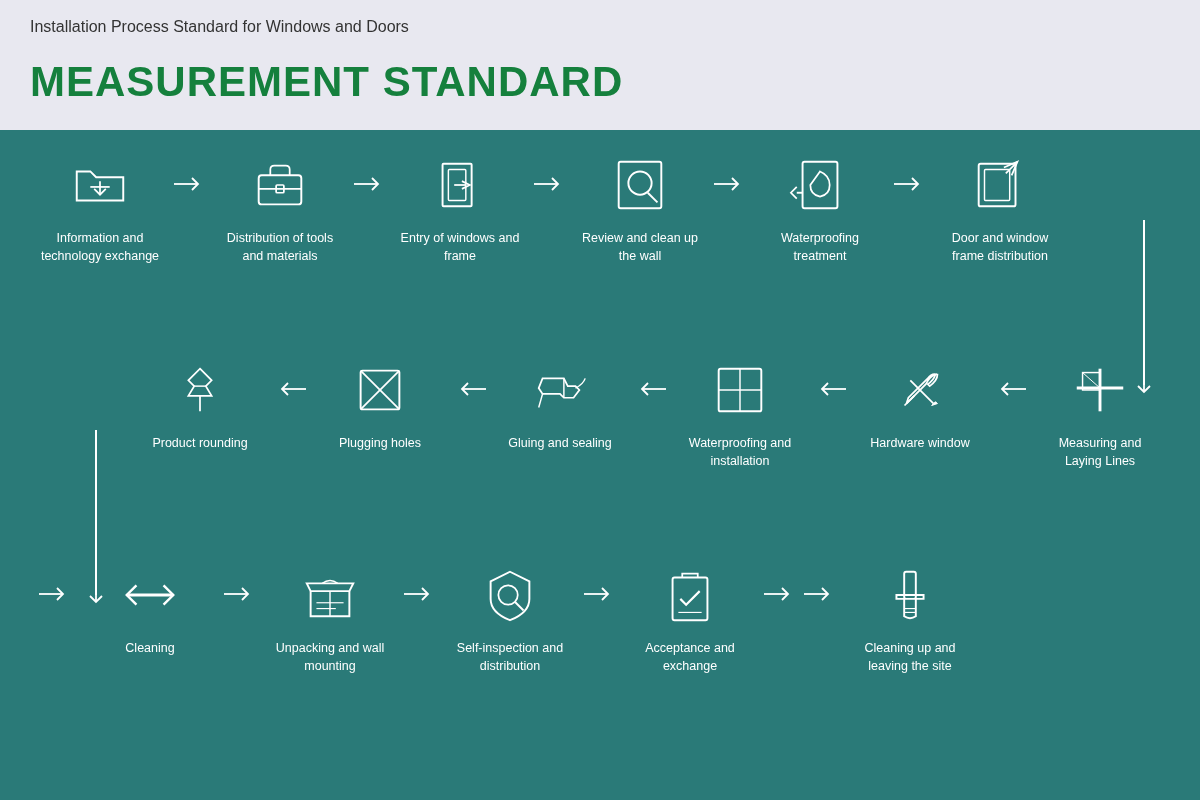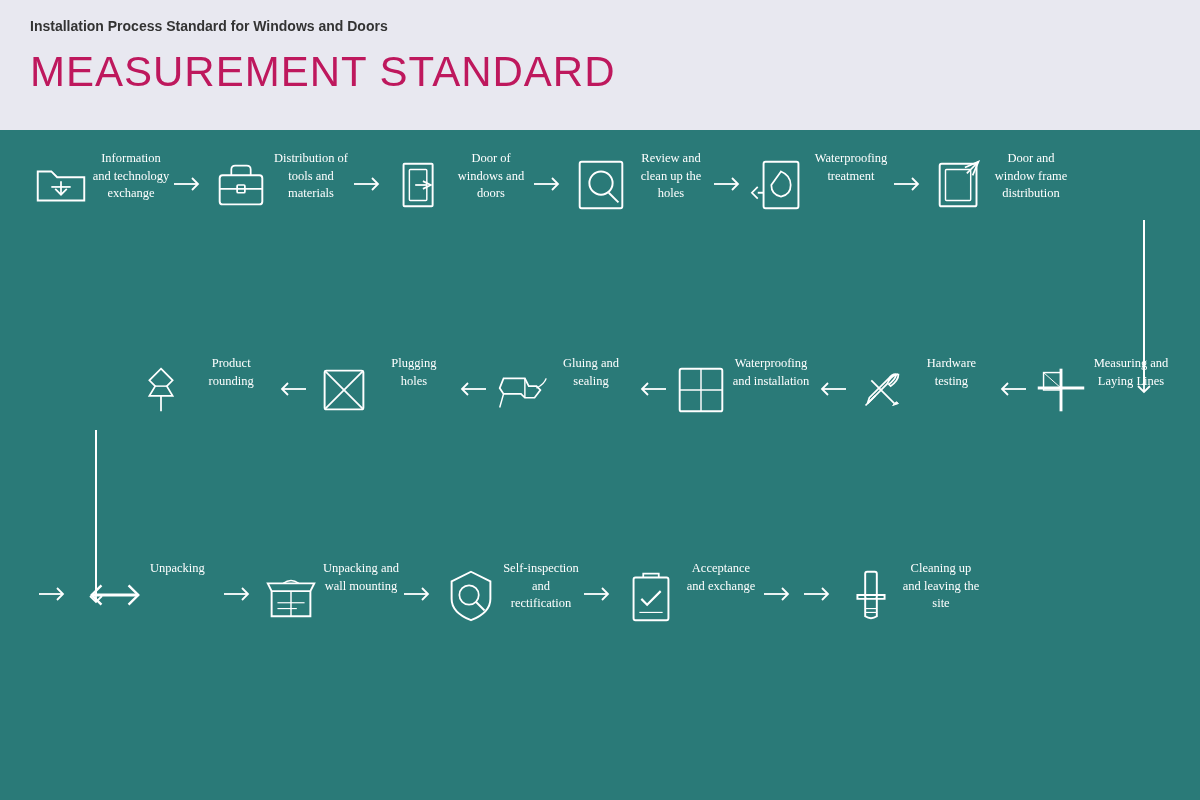--- a/index.html
+++ b/index.html
@@ -10,30 +10,30 @@
       overflow: hidden;
     }
 
     .header {
       background: #e8e8f0;
       padding: 18px 30px 20px 30px;
       height: 130px;
     }
 
     .header-subtitle {
-      font-size: 14px;
+      font-size: 16px;
       color: #333;
-      margin-bottom: 14px;
-      font-weight: 700;
+      margin-bottom: 22px;
+      font-weight: 400;
     }
 
     .header-title {
       font-size: 42px;
-      font-weight: 400;
-      color: #be185d;
+      font-weight: 700;
+      color: #15803d;
       letter-spacing: 1px;
     }
 
     .main {
       background: #2a7a78;
       height: 670px;
       position: relative;
       padding: 20px 30px;
     }
 
@@ -65,23 +65,24 @@
       align-items: flex-start;
       justify-content: flex-start;
       position: absolute;
       top: 430px;
       left: 30px;
       right: 30px;
     }
 
     .step {
       display: flex;
+      flex-direction: column;
+      align-items: center;
       width: 140px;
       flex-shrink: 0;
-      font-family: Liberation Serif, serif;
     }
 
     .step-icon {
       width: 70px;
       height: 70px;
       display: flex;
       align-items: center;
       justify-content: center;
       margin-bottom: 10px;
     }
@@ -175,39 +176,39 @@
     <div class="step">
       <div class="step-icon">
         <svg viewBox="0 0 64 64">
 
           <rect x="14" y="10" width="30" height="44" rx="1" stroke="white" fill="none" stroke-width="2"></rect>
           <rect x="20" y="16" width="18" height="32" rx="1" stroke="white" fill="none" stroke-width="1.5"></rect>
           <polyline points="34,28 42,32 34,36" stroke="white" stroke-width="1.8"></polyline>
           <line x1="38" y1="32" x2="26" y2="32" stroke="white" stroke-width="1.8"></line>
         </svg>
       </div>
-      <div class="step-label">Door of windows and doors</div>
+      <div class="step-label">Entry of windows and frame</div>
     </div>
 
     <div class="arrow">
       <svg viewBox="0 0 32 18">
           <line x1="0" y1="9" x2="24" y2="9"></line>
           <polyline points="18,3 24,9 18,15"></polyline>
         </svg>
     </div>
 
     <div class="step">
       <div class="step-icon">
         <svg viewBox="0 0 64 64">
           <rect x="10" y="8" width="44" height="48" rx="2" stroke="white" fill="none" stroke-width="2"></rect>
           <circle cx="32" cy="30" r="12" stroke="white" fill="none" stroke-width="2"></circle>
           <line x1="40" y1="40" x2="50" y2="50" stroke="white" stroke-width="2"></line>
         </svg>
       </div>
-      <div class="step-label">Review and clean up the holes</div>
+      <div class="step-label">Review and clean up the wall</div>
     </div>
 
     <div class="arrow">
       <svg viewBox="0 0 32 18">
           <line x1="0" y1="9" x2="24" y2="9"></line>
           <polyline points="18,3 24,9 18,15"></polyline>
         </svg>
     </div>
 
     <div class="step">
@@ -336,21 +337,21 @@
       <div class="step-icon">
         <svg viewBox="0 0 64 64">
 
           <path d="M18 46 L38 26 Q42 18 48 16 Q46 22 40 26 L42 28 Q50 22 50 16 Q44 14 40 20 L20 40 Z" stroke="white" fill="none" stroke-width="1.8"></path>
           <line x1="16" y1="48" x2="26" y2="38" stroke="white" stroke-width="1.8"></line>
 
           <line x1="46" y1="46" x2="22" y2="22" stroke="white" stroke-width="1.8"></line>
           <path d="M44 48 L48 44 L50 46 Z" stroke="white" fill="white" stroke-width="1"></path>
         </svg>
       </div>
-      <div class="step-label">Hardware testing</div>
+      <div class="step-label">Hardware window</div>
     </div>
 
     <div class="arrow">
       <svg viewBox="0 0 32 18">
           <line x1="32" y1="9" x2="8" y2="9"></line>
           <polyline points="14,3 8,9 14,15"></polyline>
         </svg>
     </div>
 
     <div class="step">
@@ -387,21 +388,21 @@
 
     <div class="step">
       <div class="step-icon">
         <svg viewBox="0 0 64 64">
 
           <line x1="8" y1="32" x2="56" y2="32" stroke="white" stroke-width="3"></line>
           <polyline points="18,22 8,32 18,42" stroke="white" fill="none" stroke-width="2.5"></polyline>
           <polyline points="46,22 56,32 46,42" stroke="white" fill="none" stroke-width="2.5"></polyline>
         </svg>
       </div>
-      <div class="step-label">Unpacking</div>
+      <div class="step-label">Cleaning</div>
     </div>
 
     <div class="arrow">
       <svg viewBox="0 0 32 18">
           <line x1="0" y1="9" x2="24" y2="9"></line>
           <polyline points="18,3 24,9 18,15"></polyline>
         </svg>
     </div>
 
     <div class="step">
@@ -430,21 +431,21 @@
     <div class="step">
       <div class="step-icon">
         <svg viewBox="0 0 64 64">
 
           <path d="M32 8 L52 18 L52 36 Q52 50 32 58 Q12 50 12 36 L12 18 Z" stroke="white" fill="none" stroke-width="2"></path>
 
           <circle cx="30" cy="32" r="10" stroke="white" fill="none" stroke-width="1.8"></circle>
           <line x1="37" y1="39" x2="46" y2="48" stroke="white" stroke-width="2"></line>
         </svg>
       </div>
-      <div class="step-label">Self-inspection and rectification</div>
+      <div class="step-label">Self-inspection and distribution</div>
     </div>
 
     <div class="arrow">
       <svg viewBox="0 0 32 18">
           <line x1="0" y1="9" x2="24" y2="9"></line>
           <polyline points="18,3 24,9 18,15"></polyline>
         </svg>
     </div>
 
     <div class="step">

